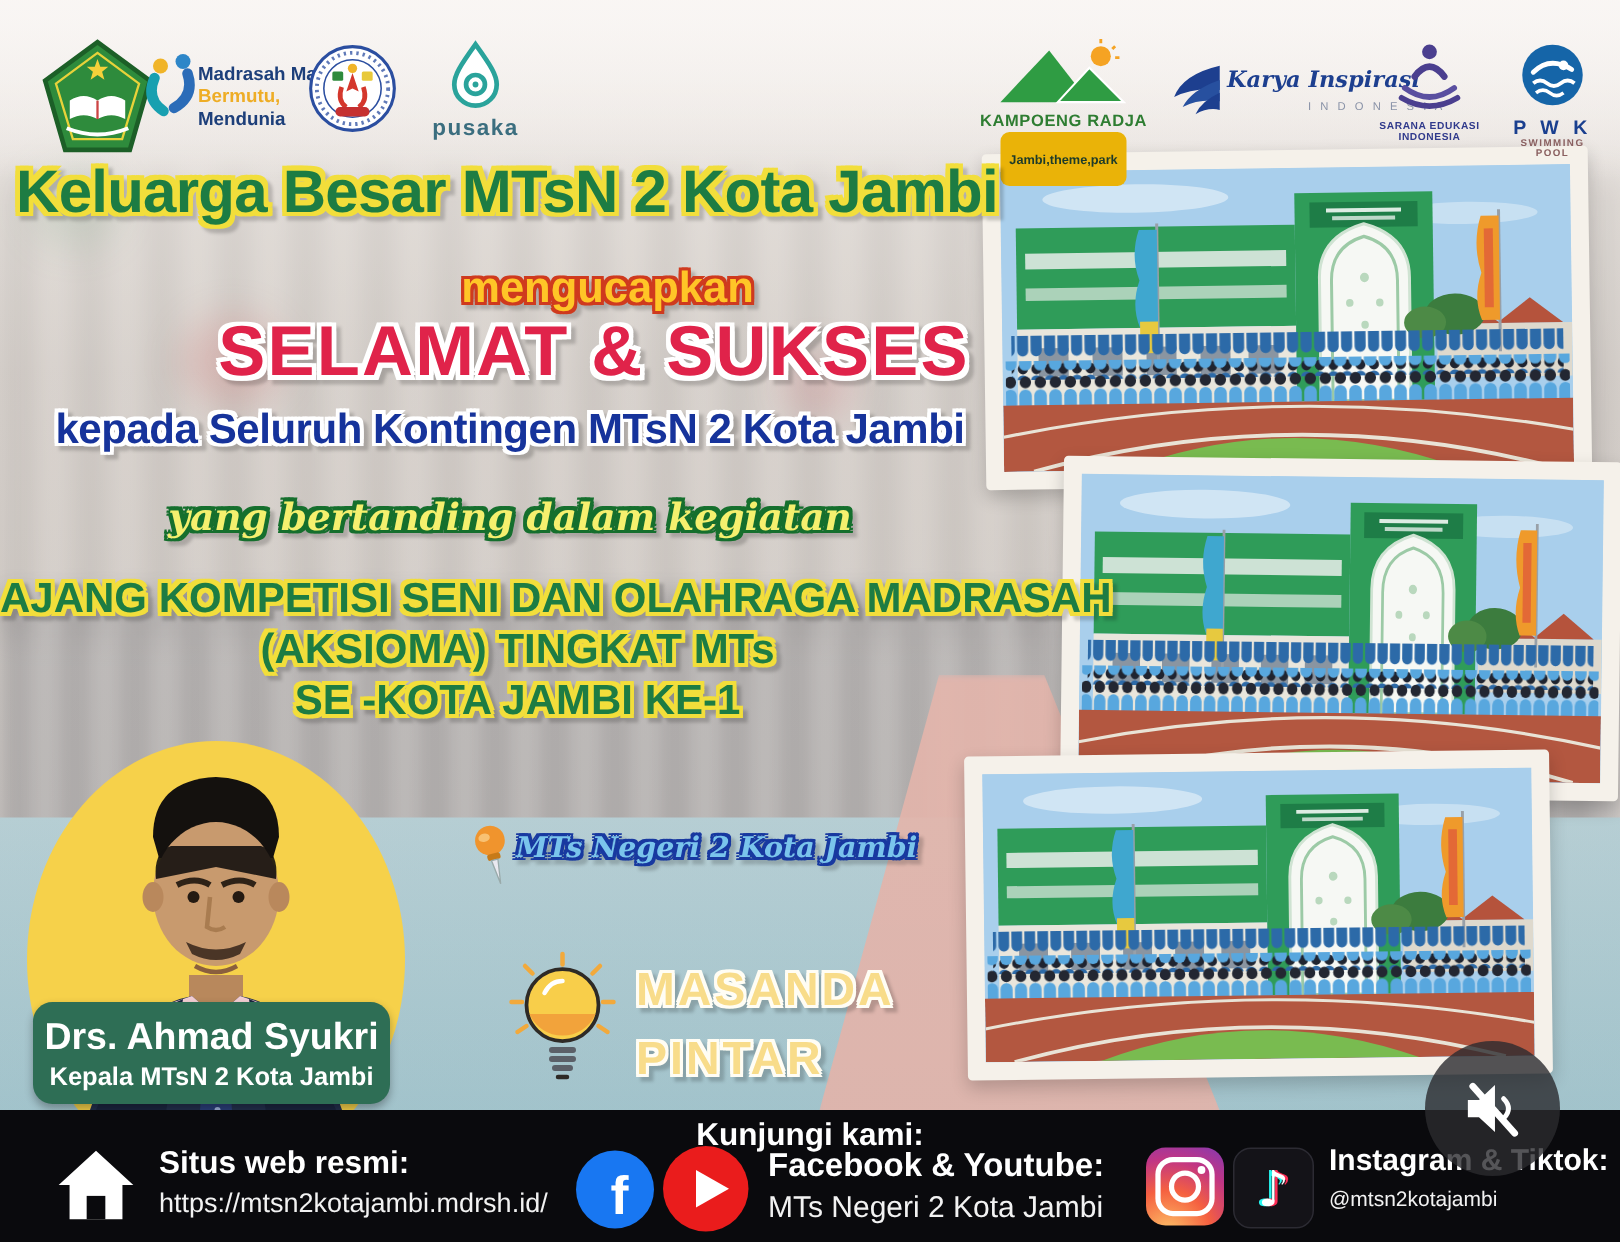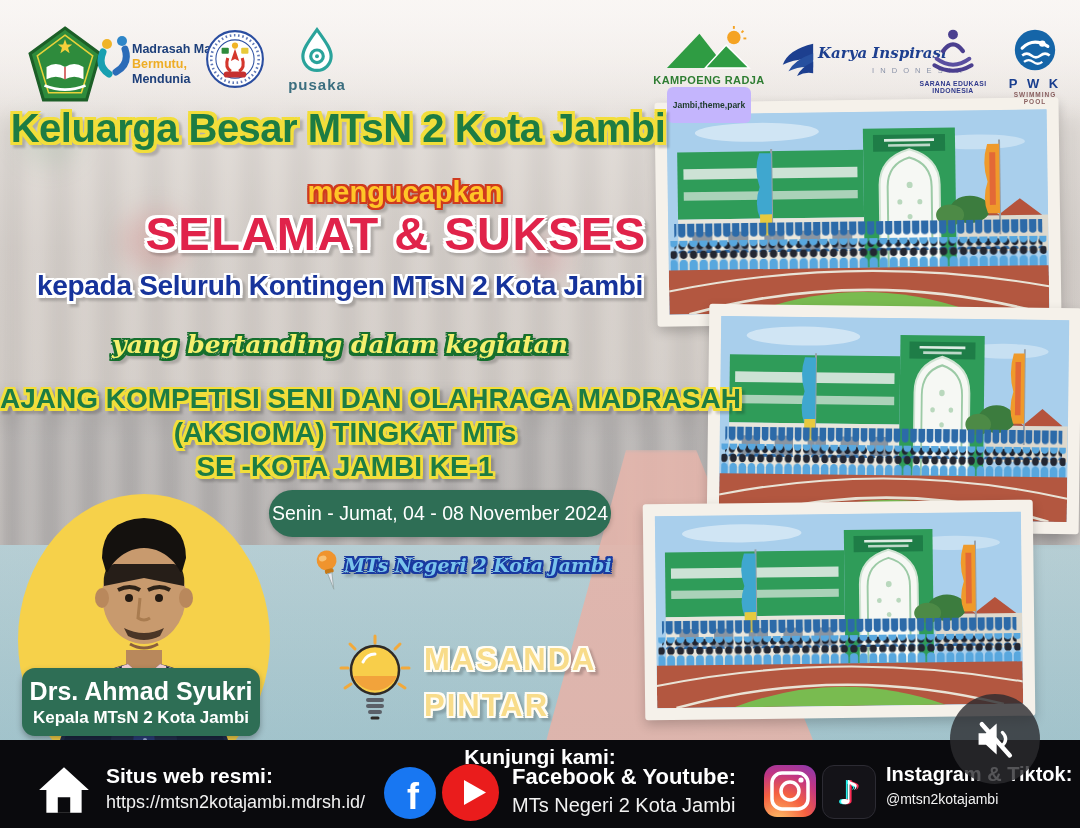--- a/index.html
+++ b/index.html
@@ -331,21 +331,21 @@
       <polygon points="6,44 40,8 68,44" fill="#2f9c43"></polygon>
       <polygon points="46,44 68,20 92,44" fill="#2f9c43" stroke="#fff" stroke-width="1.5"></polygon>
       <circle cx="76" cy="12" r="7" fill="#f5a323"></circle>
       <g stroke="#f5a323" stroke-width="2">
           <line x1="76" y1="0" x2="76" y2="3"></line>
           <line x1="86" y1="5" x2="84" y2="7"></line>
           <line x1="89" y1="13" x2="86" y2="13"></line>
         </g>
     </svg>
     <div style="font-size:11px;font-weight:700;color:#2e7d32;letter-spacing:.4px;">KAMPOENG RADJA</div>
-    <div style="font-size:8.5px;font-weight:700;color:#1d3b2a;background:#c4b5fd;border-radius:6px;display:inline-block;padding:13px 6px;margin-top:1px;">Jambi,theme,park</div>
+    <div style="font-size:8.5px;font-weight:700;color:#1d3b2a;background:#eab308;border-radius:6px;display:inline-block;padding:13px 6px;margin-top:1px;">Jambi,theme,park</div>
   </div>
   <div class="abs" style="left:780px;top:38px;z-index:3;">
     <svg class="abs" style="left:0;top:2px;" width="34" height="38" viewBox="0 0 34 40">
       <path d="M34 4 Q8 10 2 26 Q16 19 34 21 Z" fill="#1d3f8f"></path>
       <path d="M34 14 Q14 21 8 33 Q20 27 34 29 Z" fill="#27509f"></path>
       <path d="M34 23 Q21 29 17 38 Q26 33 34 35 Z" fill="#1d3f8f"></path>
     </svg>
     <div class="abs" style="left:38px;top:6px;font-family:'DejaVu Serif',serif;font-style:italic;font-weight:700;font-size:15px;color:#1d3f8f;white-space:nowrap;">Karya Inspirasi</div>
     <div class="abs" style="left:44px;top:28px;font-size:7.5px;color:#8a93a8;letter-spacing:2px;white-space:nowrap;margin-left:48px;">I N D O N E S I A</div>
   </div>
@@ -371,21 +371,20 @@
   </div>
 
   <div class="abs txt ol" id="title" style="z-index:3;">Keluarga Besar MTsN 2 Kota Jambi</div>
   <div class="abs txt ol" id="meng" style="z-index:3;">mengucapkan</div>
   <div class="abs txt ol" id="headline" style="z-index:3;">SELAMAT &amp; SUKSES</div>
   <div class="abs txt ol" id="recipient" style="z-index:3;">kepada Seluruh Kontingen MTsN 2 Kota Jambi</div>
   <div class="abs txt ol" id="tagline" style="z-index:3;">yang bertanding dalam kegiatan</div>
   <div class="abs txt ol evline" style="top:383px;z-index:3;">AJANG KOMPETISI SENI DAN OLAHRAGA MADRASAH</div>
   <div class="abs txt ol evline" style="top:417px;z-index:3;">(AKSIOMA) TINGKAT MTs</div>
   <div class="abs txt ol evline" style="top:451px;z-index:3;">SE -KOTA JAMBI KE-1</div>
-  <div class="abs" id="date-badge" style="z-index:3;">Senin - Jumat, 04 - 08 November 2024</div>
 
   <svg class="abs" style="left:314px;top:548px;z-index:3;transform:rotate(-14deg);" width="30" height="44" viewBox="0 0 26 40">
     <circle cx="13" cy="11" r="9" fill="#f0942d"></circle>
     <ellipse cx="10" cy="8.5" rx="3.5" ry="2.5" fill="#f8c173"></ellipse>
     <rect x="9" y="19" width="8" height="4" rx="1.5" fill="#c77a18"></rect>
     <polygon points="11,23 15,23 13,38" fill="#e9e9f0" stroke="#9aa" stroke-width="0.8"></polygon>
   </svg>
   <div class="abs ol" id="location" style="z-index:3;">MTs Negeri 2 Kota Jambi</div>
 
   <svg class="abs" style="left:332px;top:630px;z-index:3;" width="86" height="94" viewBox="0 0 86 94">

